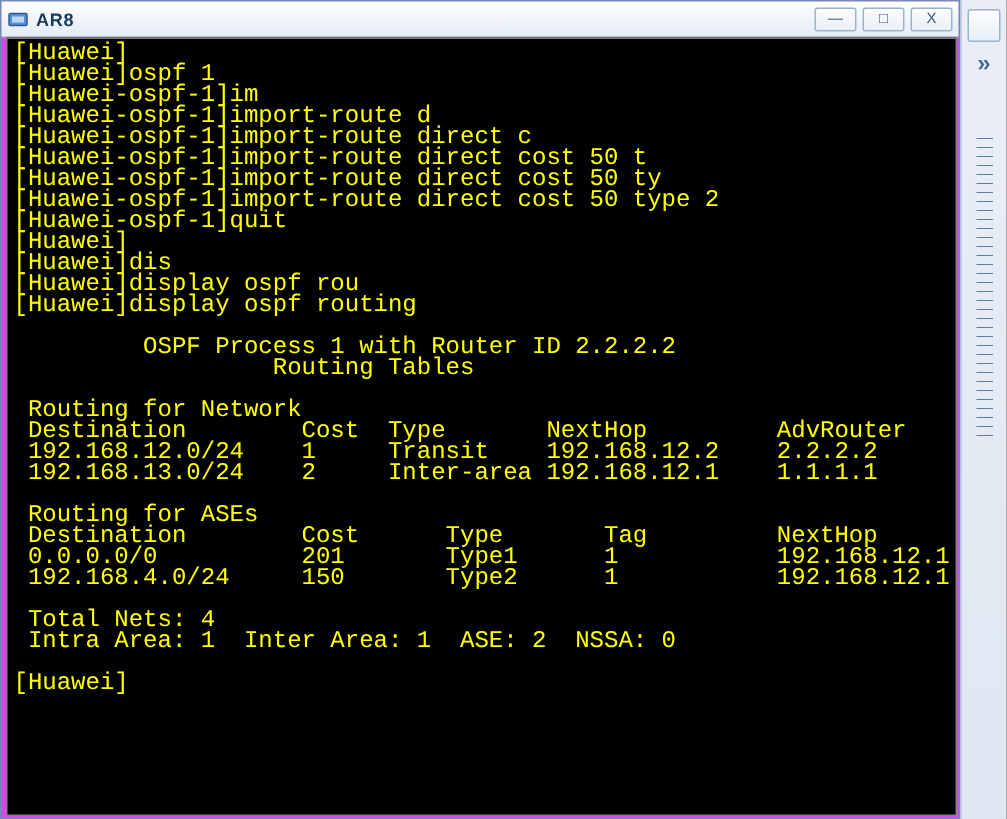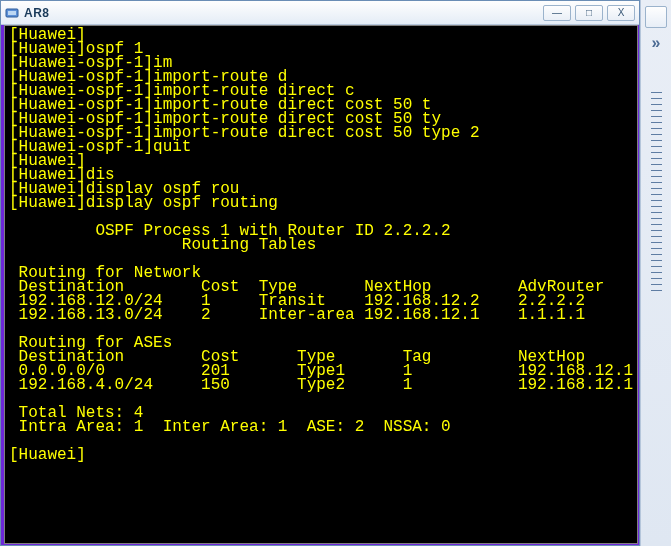--- a/index.html
+++ b/index.html
@@ -9,21 +9,21 @@
     width: 671px;
     height: 546px;
     overflow: hidden;
     position: relative;
   }
   .window {
     position: absolute;
     top: 0; left: 0;
     width: 640px;
     height: 546px;
-    background: #6d28d9;
+    background: #d946ef;
     border: 1px solid #6a8db5;
     box-shadow: 0 0 3px rgba(0,0,0,0.2);
   }
   .right-panel {
     position: absolute;
     top: 0;
     left: 640px;
     width: 31px;
     height: 546px;
     background: linear-gradient(180deg, #e9eef6, #dfe7f2);

